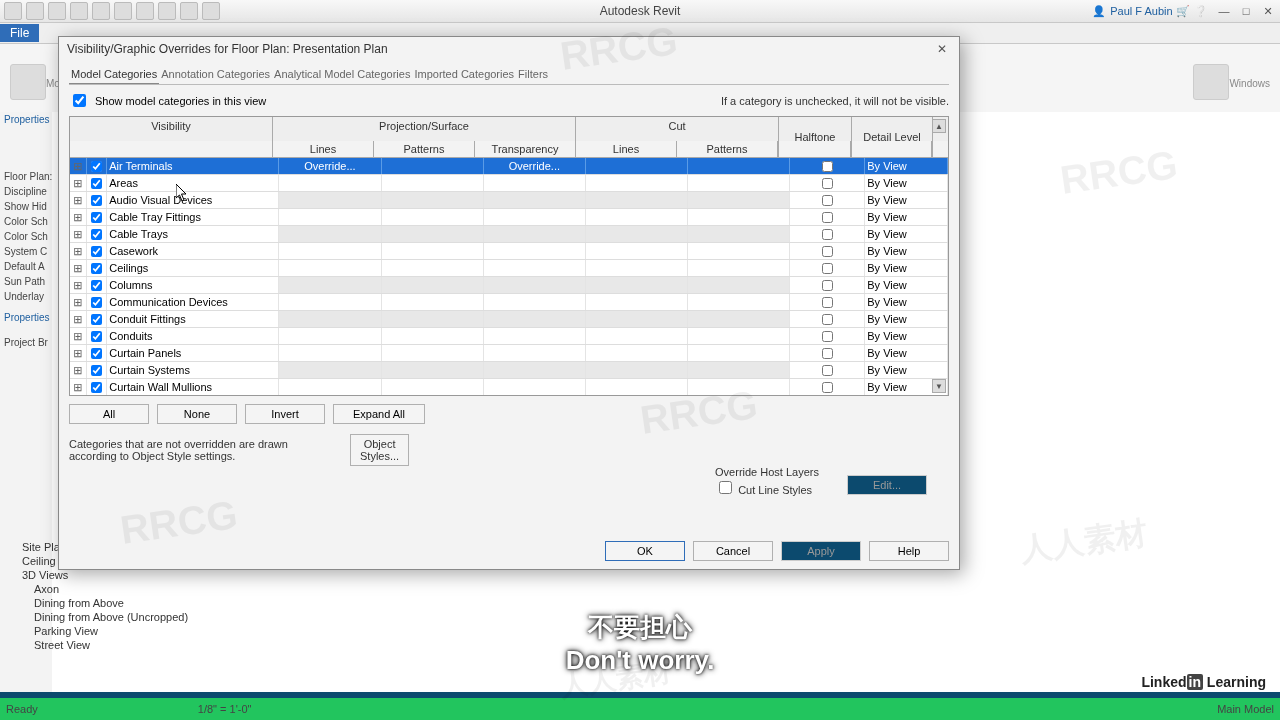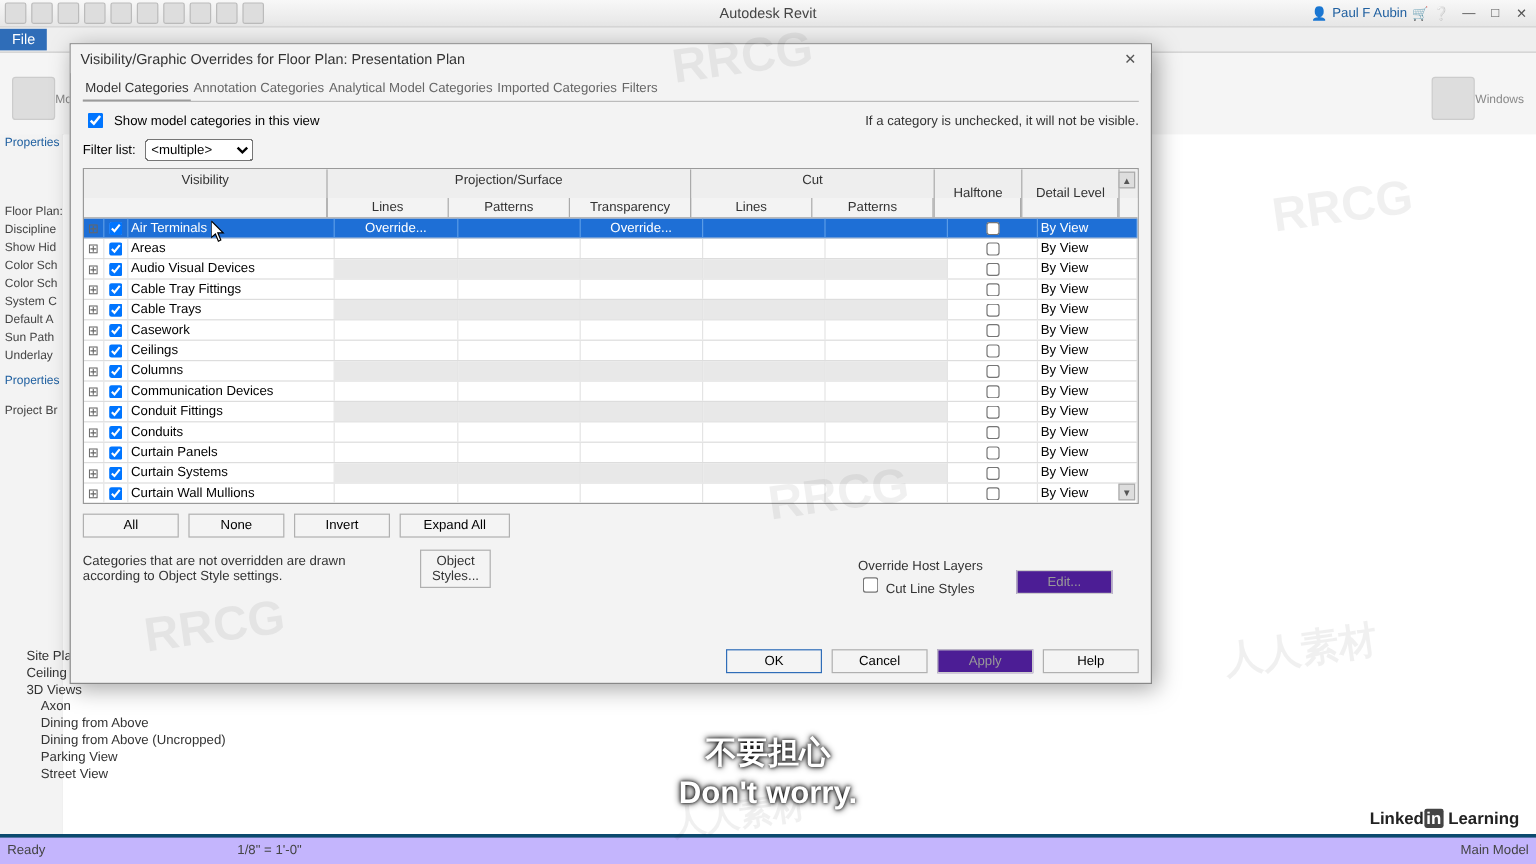--- a/index.html
+++ b/index.html
@@ -13,21 +13,21 @@
 .qat span{width:16px;height:16px;display:inline-block;background:#ddd;border:1px solid #bbb;border-radius:2px}
 .filebar{height:20px;background:#efefef;border-bottom:1px solid #c8c8c8;display:flex;align-items:center}
 .file-tab{background:#2f6db8;color:#fff;padding:2px 10px;font-size:12px}
 .ribbon{height:70px;background:#f5f5f5;border-bottom:1px solid #c8c8c8;display:flex;gap:20px;padding:4px 10px;filter:blur(0.3px);color:#888}
 .ribbon .grp{display:flex;flex-direction:row;align-items:center;justify-content:center;font-size:10px}
 .ribbon .grp .ico{width:34px;height:34px;background:#ddd;border:1px solid #ccc;border-radius:3px;margin-bottom:2px}
 .leftpanel{position:absolute;left:0;top:112px;width:52px;bottom:22px;background:#f3f3f3;border-right:1px solid #c8c8c8;font-size:10px;color:#444}
 .leftpanel div{padding:2px 4px;white-space:nowrap;overflow:hidden}
 .props{color:#2060A0}
 .canvas{position:absolute;left:52px;right:0;top:112px;bottom:22px;background:#fff}
-.statusbar{position:absolute;left:0;right:0;bottom:0;height:22px;background:#c4b5fd;border-top:3px solid #0c4a6e;display:flex;align-items:center;padding:0 6px;font-size:11px;color:#444}
+.statusbar{position:absolute;left:0;right:0;bottom:0;height:22px;background:#22c55e;border-top:6px solid #0c4a6e;display:flex;align-items:center;padding:0 6px;font-size:11px;color:#444}
 .statusbar .mid{margin-left:auto;display:flex;gap:10px}
 .dialog{position:absolute;left:58px;top:36px;width:900px;height:532px;background:#f3f3f3;border:1px solid #888;box-shadow:4px 4px 18px rgba(0,0,0,.35)}
 .dlg-title{height:24px;display:flex;align-items:center;padding:0 8px;font-size:12px;color:#333;background:#f3f3f3}
 .dlg-close{margin-left:auto;width:18px;height:18px;display:flex;align-items:center;justify-content:center;color:#555;cursor:pointer}
 .dlg-body{padding:4px 10px}
 .tabstrip{display:flex;border-bottom:1px solid #bbb;font-size:11px}
 .tabstrip div{padding:3px 2px;color:#333}
 .tabstrip .active{font-weight:normal;border-bottom:1px solid #888}
 .tabstrip .inactive{color:#666}
 .opts{display:flex;align-items:center;gap:6px;margin:6px 0}
@@ -52,21 +52,21 @@
 .c-ptrans{width:100px;justify-content:center}
 .c-clines{width:100px;justify-content:center}
 .c-cpat{width:100px;justify-content:center}
 .c-half{width:72px;justify-content:center}
 .c-det{width:80px;padding-left:4px}
 .cell.gray{background:#e8e8e8}
 .cell input[type=checkbox]{margin:0;width:11px;height:11px}
 .btnrow{display:flex;gap:8px;margin-top:8px}
 .btn{background:#f4f4f4;border:1px solid #b0b0b0;padding:3px 0;width:78px;text-align:center;font-size:11px;cursor:pointer}
 .btn.wide{width:90px}
-.btn.dis{color:#999;background:#4c1d95;border-color:#ccc}
+.btn.dis{color:#999;background:#0c4a6e;border-color:#ccc}
 .hostlayers{position:absolute;right:140px;bottom:72px;font-size:11px;color:#333}
 .editbtn{position:absolute;right:32px;bottom:74px}
 .note{margin-top:10px;display:flex;align-items:center;gap:36px;font-size:11px;color:#333;width:340px}
 .dlg-foot{position:absolute;right:10px;bottom:8px;display:flex;gap:8px}
 .scrollarr{position:absolute;right:2px;width:12px;height:12px;background:#ddd;border:1px solid #aaa;display:flex;align-items:center;justify-content:center;font-size:8px;color:#555}
 .browser-objs{position:absolute;left:2px;top:540px;width:220px;font-size:11px;color:#333}
 .browser-objs div{padding:1px 4px 1px 20px}
 .subtitle{position:absolute;left:50%;bottom:44px;transform:translateX(-50%);text-align:center}
 .subtitle .cn{font-size:26px;color:#fff;text-shadow:0 0 6px #000,0 0 3px #000;font-weight:bold}
 .subtitle .en{font-size:26px;color:#fff;text-shadow:0 0 6px #000,0 0 3px #000;font-weight:bold}
@@ -168,24 +168,20 @@
       <div class="active">Model Categories</div>
       <div class="inactive">Annotation Categories</div>
       <div class="inactive">Analytical Model Categories</div>
       <div class="inactive">Imported Categories</div>
       <div class="inactive">Filters</div>
     </div>
     <div class="opts">
       <input type="checkbox" checked="" style="">
       <span>Show model categories in this view</span>
       <span class="hint">If a category is unchecked, it will not be visible.</span>
-    </div>
-    <div class="filterrow">
-      <span>Filter list:</span>
-      <select><option>&lt;multiple&gt;</option></select>
     </div>
 
     <div class="grid">
       <div class="scrollarr" style="top:2px">▲</div>
       <div class="scrollarr" style="bottom:2px">▼</div>
       <div class="ghead1">
         <div style="width:202px">Visibility</div>
         <div style="width:302px">Projection/Surface</div>
         <div style="width:202px">Cut</div>
         <div style="width:72px;height:34px;display:flex;align-items:center;justify-content:center">Halftone</div>

